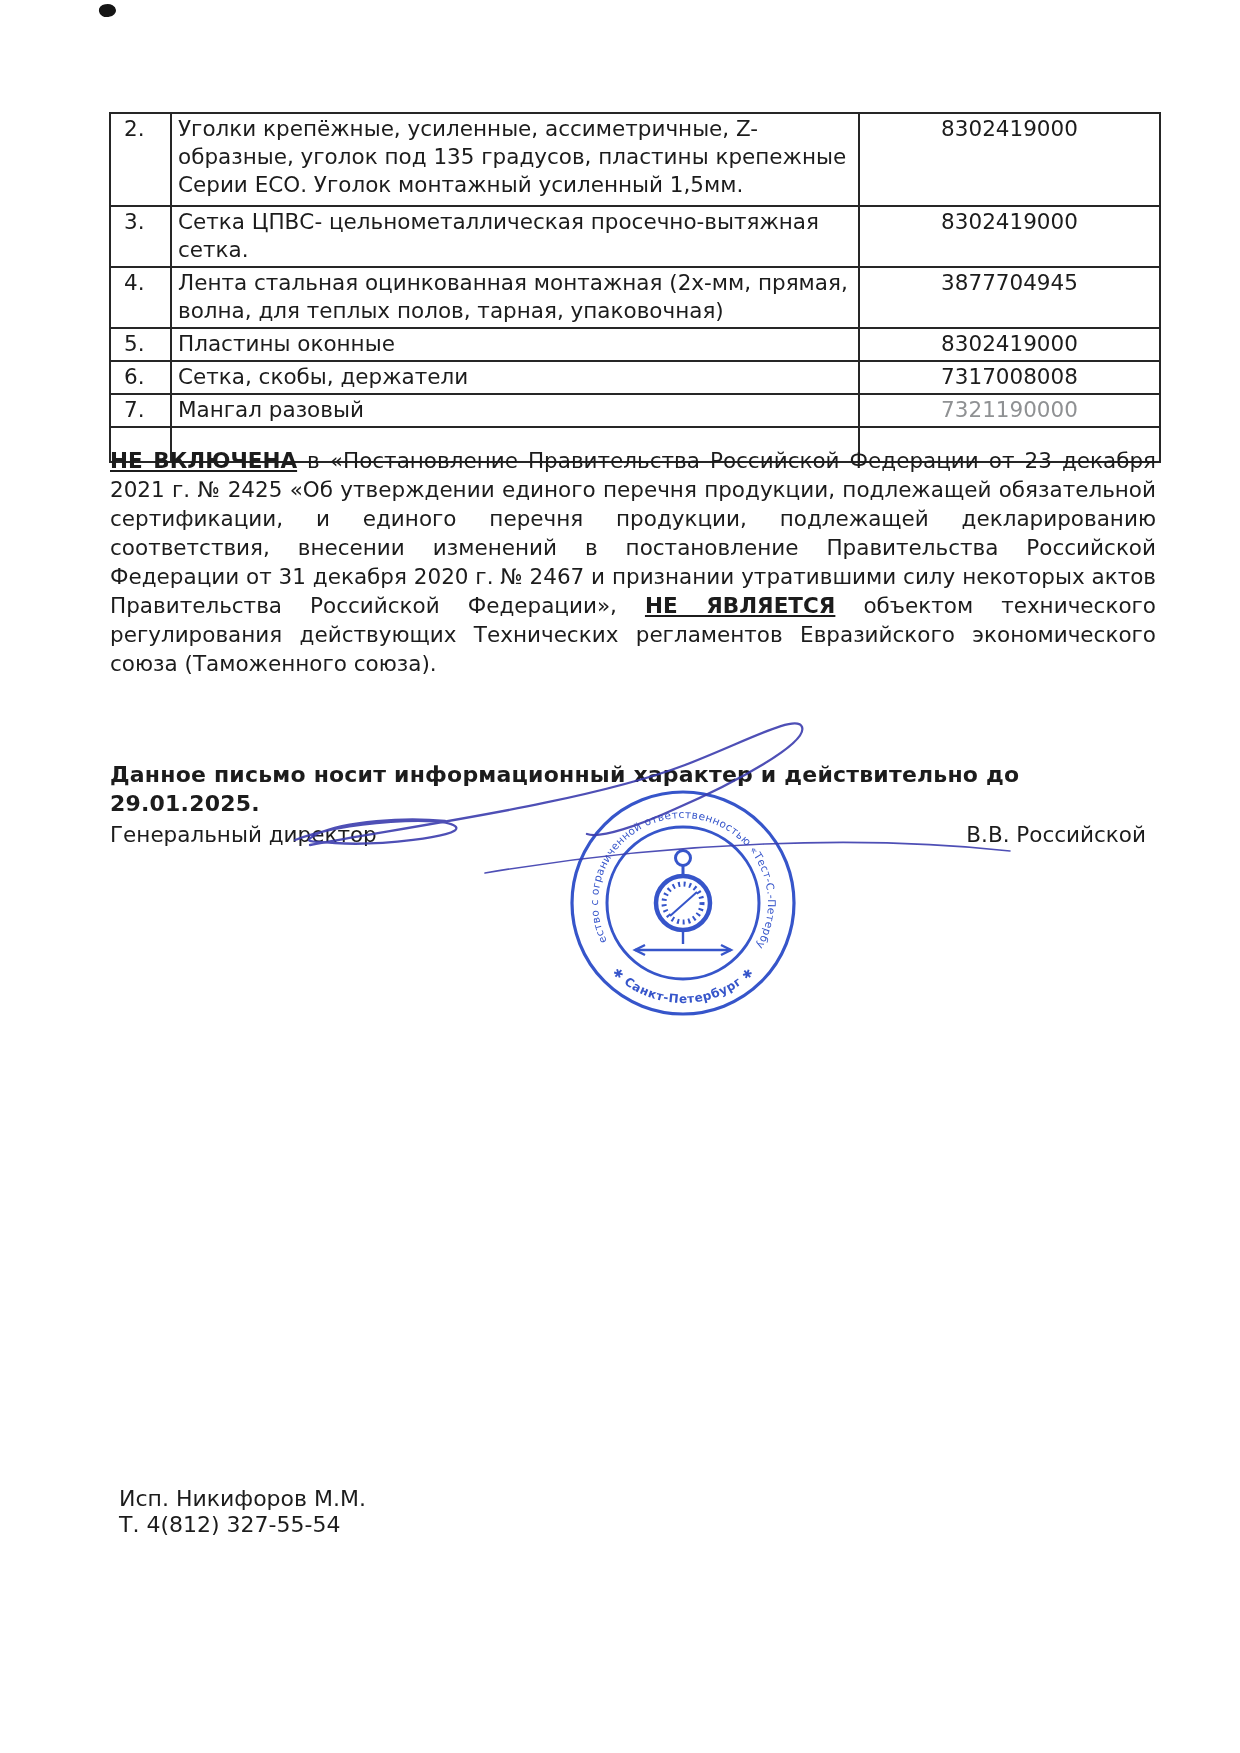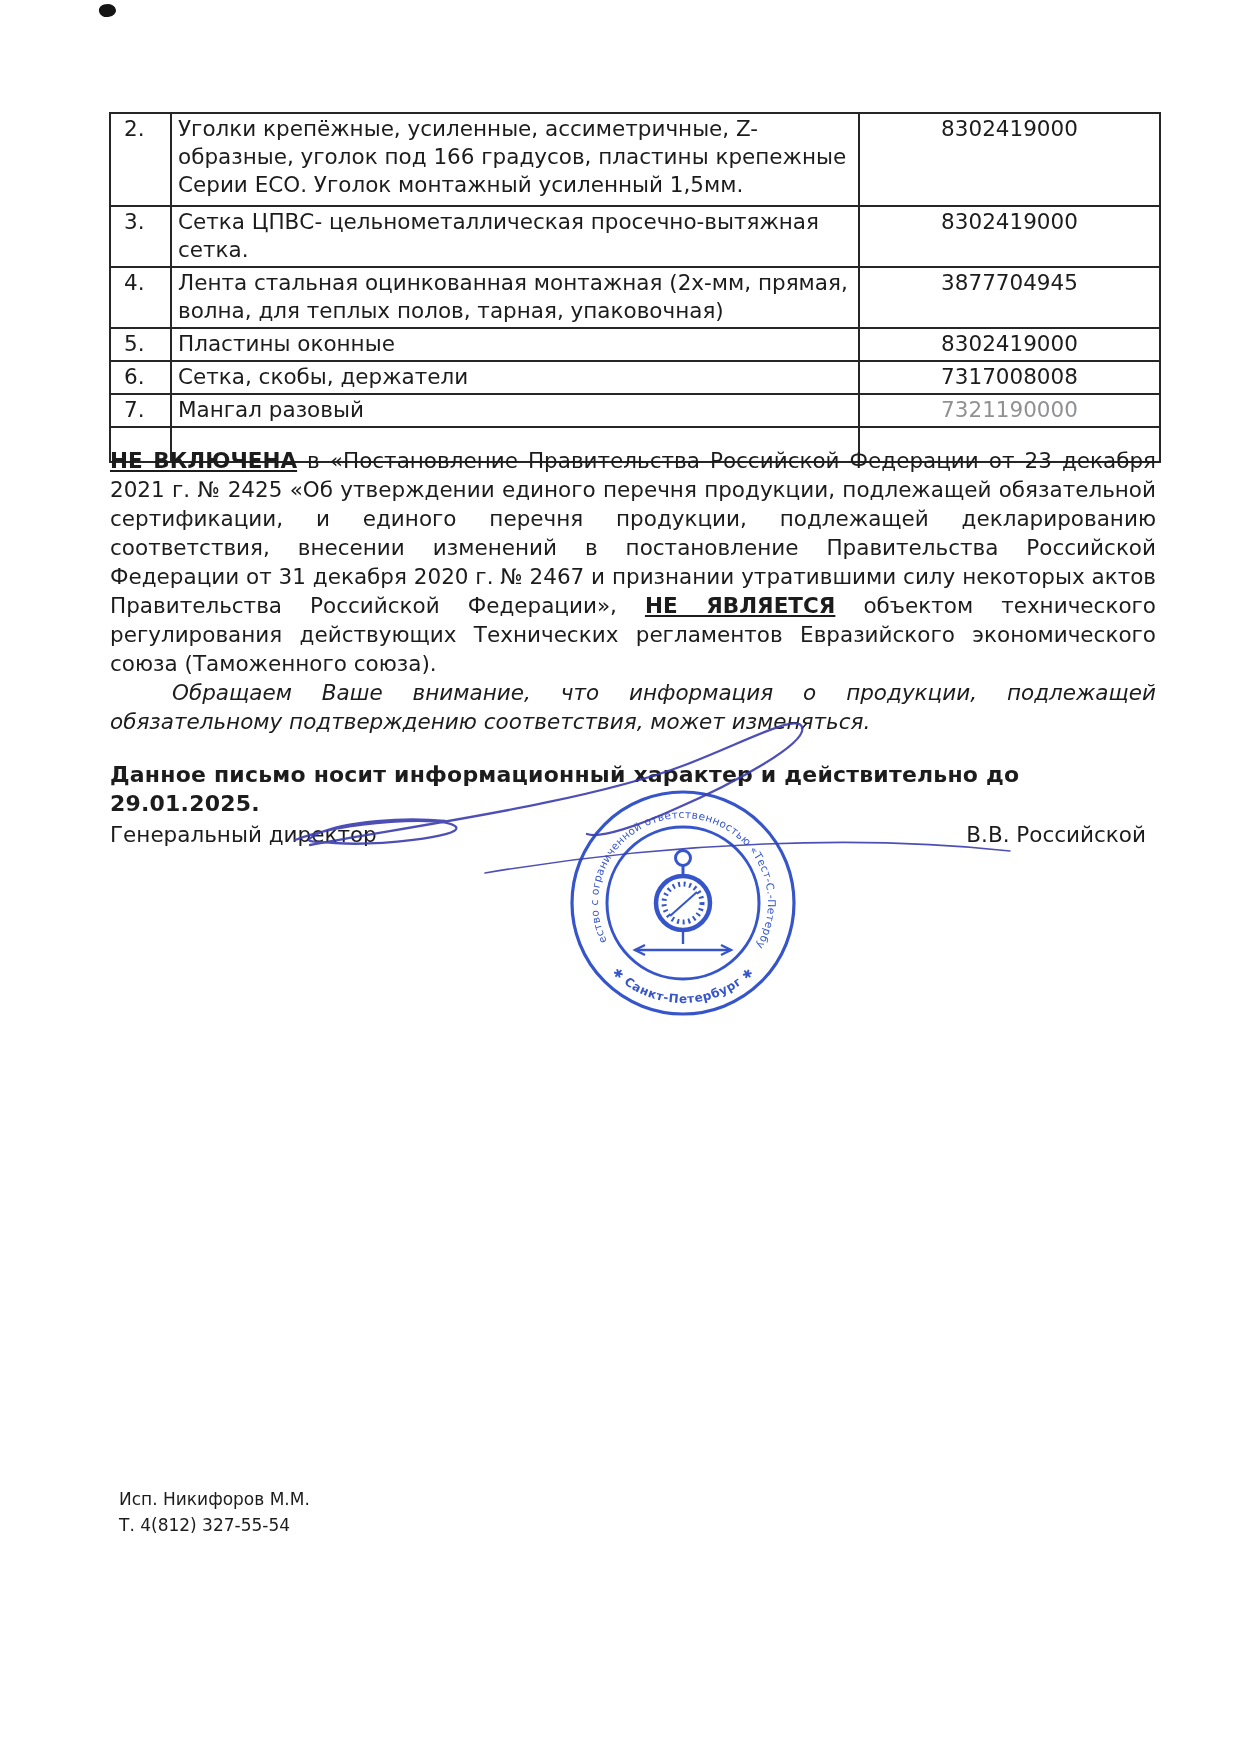--- a/index.html
+++ b/index.html
@@ -52,40 +52,40 @@
     position:absolute;left:110px;top:822px;width:1036px;
     display:flex;justify-content:space-between;
     font-size:21.5px;
   }
   
   .stamp-svg{position:absolute;left:563px;top:783px;}
   .autograph-svg{position:absolute;left:255px;top:685px;}
   
   .footer{
     position:absolute;left:119px;top:1486px;
-    font-size:17px;line-height:26px;
+    font-size:22px;line-height:26px;
   }
 </style>
 </head>
 <body>
 
 <div class="page">
 
   <div class="scan-mark"></div>
 
   <table class="codes-table">
     <colgroup>
         <col class="c1">
         <col class="c2">
         <col class="c3">
       </colgroup>
     <tbody>
       <tr class="r-tall">
         <td class="num"><span>2.</span></td>
-        <td><span>Уголки крепёжные, усиленные, ассиметричные, Z-образные, уголок под 166 градусов, пластины крепежные Серии ЕСО. Уголок монтажный усиленный 1,5мм.</span></td>
+        <td><span>Уголки крепёжные, усиленные, ассиметричные, Z-образные, уголок под 135 градусов, пластины крепежные Серии ЕСО. Уголок монтажный усиленный 1,5мм.</span></td>
         <td class="code"><span>8302419000</span></td>
       </tr>
       <tr class="r-one">
         <td class="num"><span>3.</span></td>
         <td><span>Сетка ЦПВС- цельнометаллическая просечно-вытяжная сетка.</span></td>
         <td class="code"><span>8302419000</span></td>
       </tr>
       <tr class="r-two">
         <td class="num"><span>4.</span></td>
         <td><span>Лента стальная оцинкованная монтажная (2х-мм, прямая, волна, для теплых полов, тарная, упаковочная)</span></td>
@@ -109,21 +109,20 @@
       <tr class="r-empty">
         <td></td>
         <td></td>
         <td></td>
       </tr>
     </tbody>
   </table>
 
   <p class="para p-main"><span class="hard">НЕ ВКЛЮЧЕНА</span><span> в «Постановление Правительства Российской Федерации от 23 декабря 2021 г. № 2425 «Об утверждении единого перечня продукции, подлежащей обязательной сертификации, и единого перечня продукции, подлежащей декларированию соответствия, внесении изменений в постановление Правительства Российской Федерации от 31 декабря 2020 г. № 2467 и признании утратившими силу некоторых актов Правительства Российской Федерации», </span><span class="hard">НЕ ЯВЛЯЕТСЯ</span><span> объектом технического регулирования действующих Технических регламентов Евразийского экономического союза (Таможенного союза).</span></p>
 
-  <p class="para p-note">Обращаем Ваше внимание, что информация о продукции, подлежащей обязательному подтверждению соответствия, может изменяться.</p>
 
   <p class="para p-valid">Данное письмо носит информационный характер и действительно до 29.01.2025.</p>
 
   <div class="sig-row">
     <span>Генеральный директор</span>
     <span>В.В. Российской</span>
   </div>
 
   <svg class="stamp-svg" width="240" height="240" viewBox="0 0 240 240">
     <g fill="none" stroke="var(--stamp-blue,#2547c6)" opacity="0.92">

